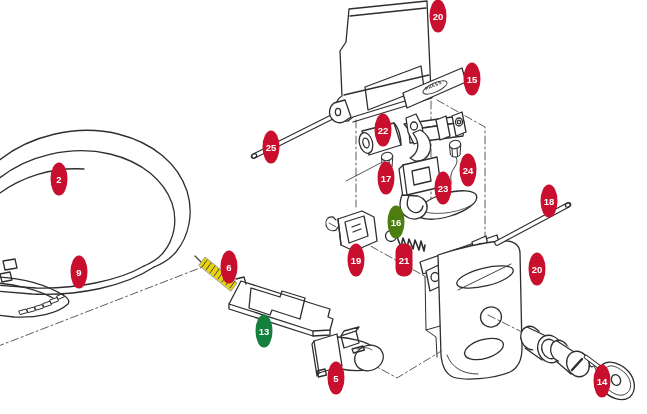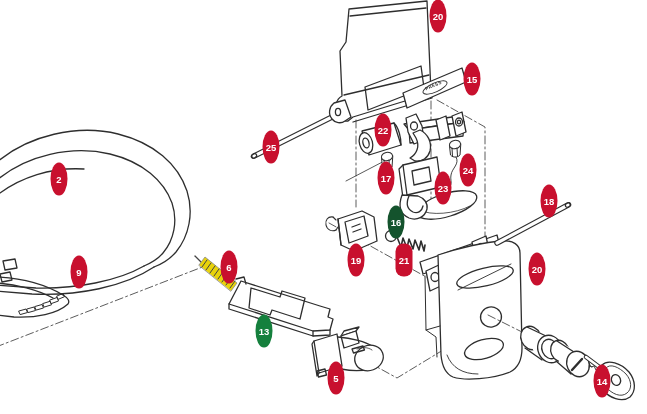--- a/index.html
+++ b/index.html
@@ -233,21 +233,21 @@
 <div class="badges">
       <div class="badge" style="left: 438px; top: 16px; background: rgb(200, 16, 46); color: rgb(255, 255, 255);">20</div>
       <div class="badge" style="left: 472px; top: 79px; background: rgb(200, 16, 46); color: rgb(255, 255, 255);">15</div>
       <div class="badge" style="left: 271px; top: 139px; background: rgb(200, 16, 46); color: rgb(255, 255, 255); margin-top: 8px;">25</div>
       <div class="badge" style="left: 383px; top: 130px; background: rgb(200, 16, 46); color: rgb(255, 255, 255);">22</div>
       <div class="badge" style="left: 468px; top: 146px; background: rgb(200, 16, 46); color: rgb(255, 255, 255); margin-top: 24px;">24</div>
       <div class="badge" style="left: 386px; top: 178px; background: rgb(200, 16, 46); color: rgb(255, 255, 255);">17</div>
       <div class="badge" style="left: 59px; top: 179px; background: rgb(200, 16, 46); color: rgb(255, 255, 255);">2</div>
       <div class="badge" style="left: 443px; top: 188px; background: rgb(200, 16, 46); color: rgb(255, 255, 255);">23</div>
       <div class="badge" style="left: 549px; top: 201px; background: rgb(200, 16, 46); color: rgb(255, 255, 255);">18</div>
-      <div class="badge" style="left: 396px; top: 222px; background: #14532d; color: rgb(255, 255, 255); text-align: right;">16</div>
+      <div class="badge" style="left: 396px; top: 222px; background: #4d7c0f; color: rgb(255, 255, 255); text-align: right;">16</div>
       <div class="badge" style="left: 356px; top: 260px; background: rgb(200, 16, 46); color: rgb(255, 255, 255);">19</div>
       <div class="badge" style="left: 404px; top: 260px; background: rgb(200, 16, 46); color: rgb(255, 255, 255); border-radius: 8px;">21</div>
       <div class="badge" style="left: 229px; top: 267px; background: rgb(200, 16, 46); color: rgb(255, 255, 255);">6</div>
       <div class="badge" style="left: 79px; top: 272px; background: rgb(200, 16, 46); color: rgb(255, 255, 255);">9</div>
       <div class="badge" style="left: 537px; top: 269px; background: rgb(200, 16, 46); color: rgb(255, 255, 255);">20</div>
       <div class="badge" style="left: 264px; top: 331px; background: #15803d; color: rgb(255, 255, 255);">13</div>
       <div class="badge" style="left: 336px; top: 378px; background: rgb(200, 16, 46); color: rgb(255, 255, 255);">5</div>
       <div class="badge" style="left: 579px; top: 381px; background: rgb(200, 16, 46); color: rgb(255, 255, 255); margin-left: 23px;">14</div>
     </div>
 </div>

